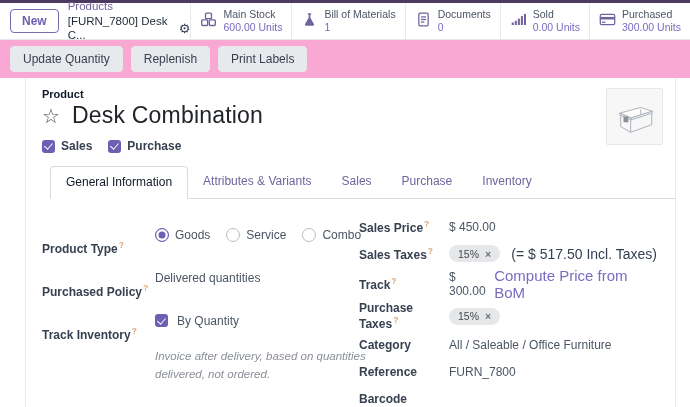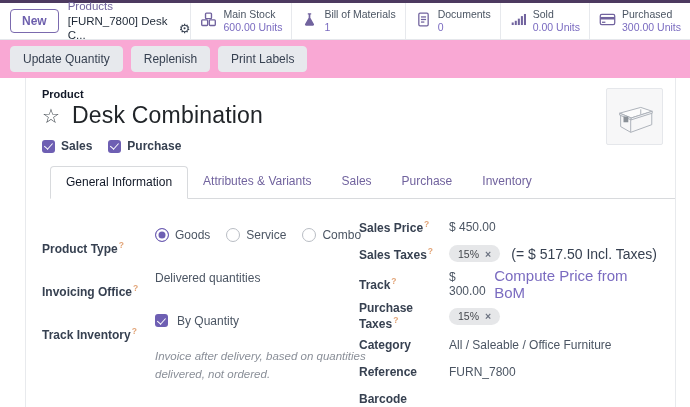--- a/index.html
+++ b/index.html
@@ -240,21 +240,21 @@
               <span>Service</span>
             </span>
           <span class="radio">
               <span class="rdot"></span>
               <span>Combo</span>
             </span>
         </span>
       </div>
 
       <div class="frow">
-        <span class="flabel"><span>Invoicing Office</span><sup class="help">?</sup></span>
+        <span class="flabel"><span>Purchased Policy</span><sup class="help">?</sup></span>
         <span class="fval">Delivered quantities</span>
       </div>
 
       <div class="frow">
         <span class="flabel"><span>Track Inventory</span><sup class="help">?</sup></span>
         <span style="display:flex;align-items:center;gap:9px;">
           <span class="cb"></span>
           <span class="fval">By Quantity</span>
         </span>
       </div>

